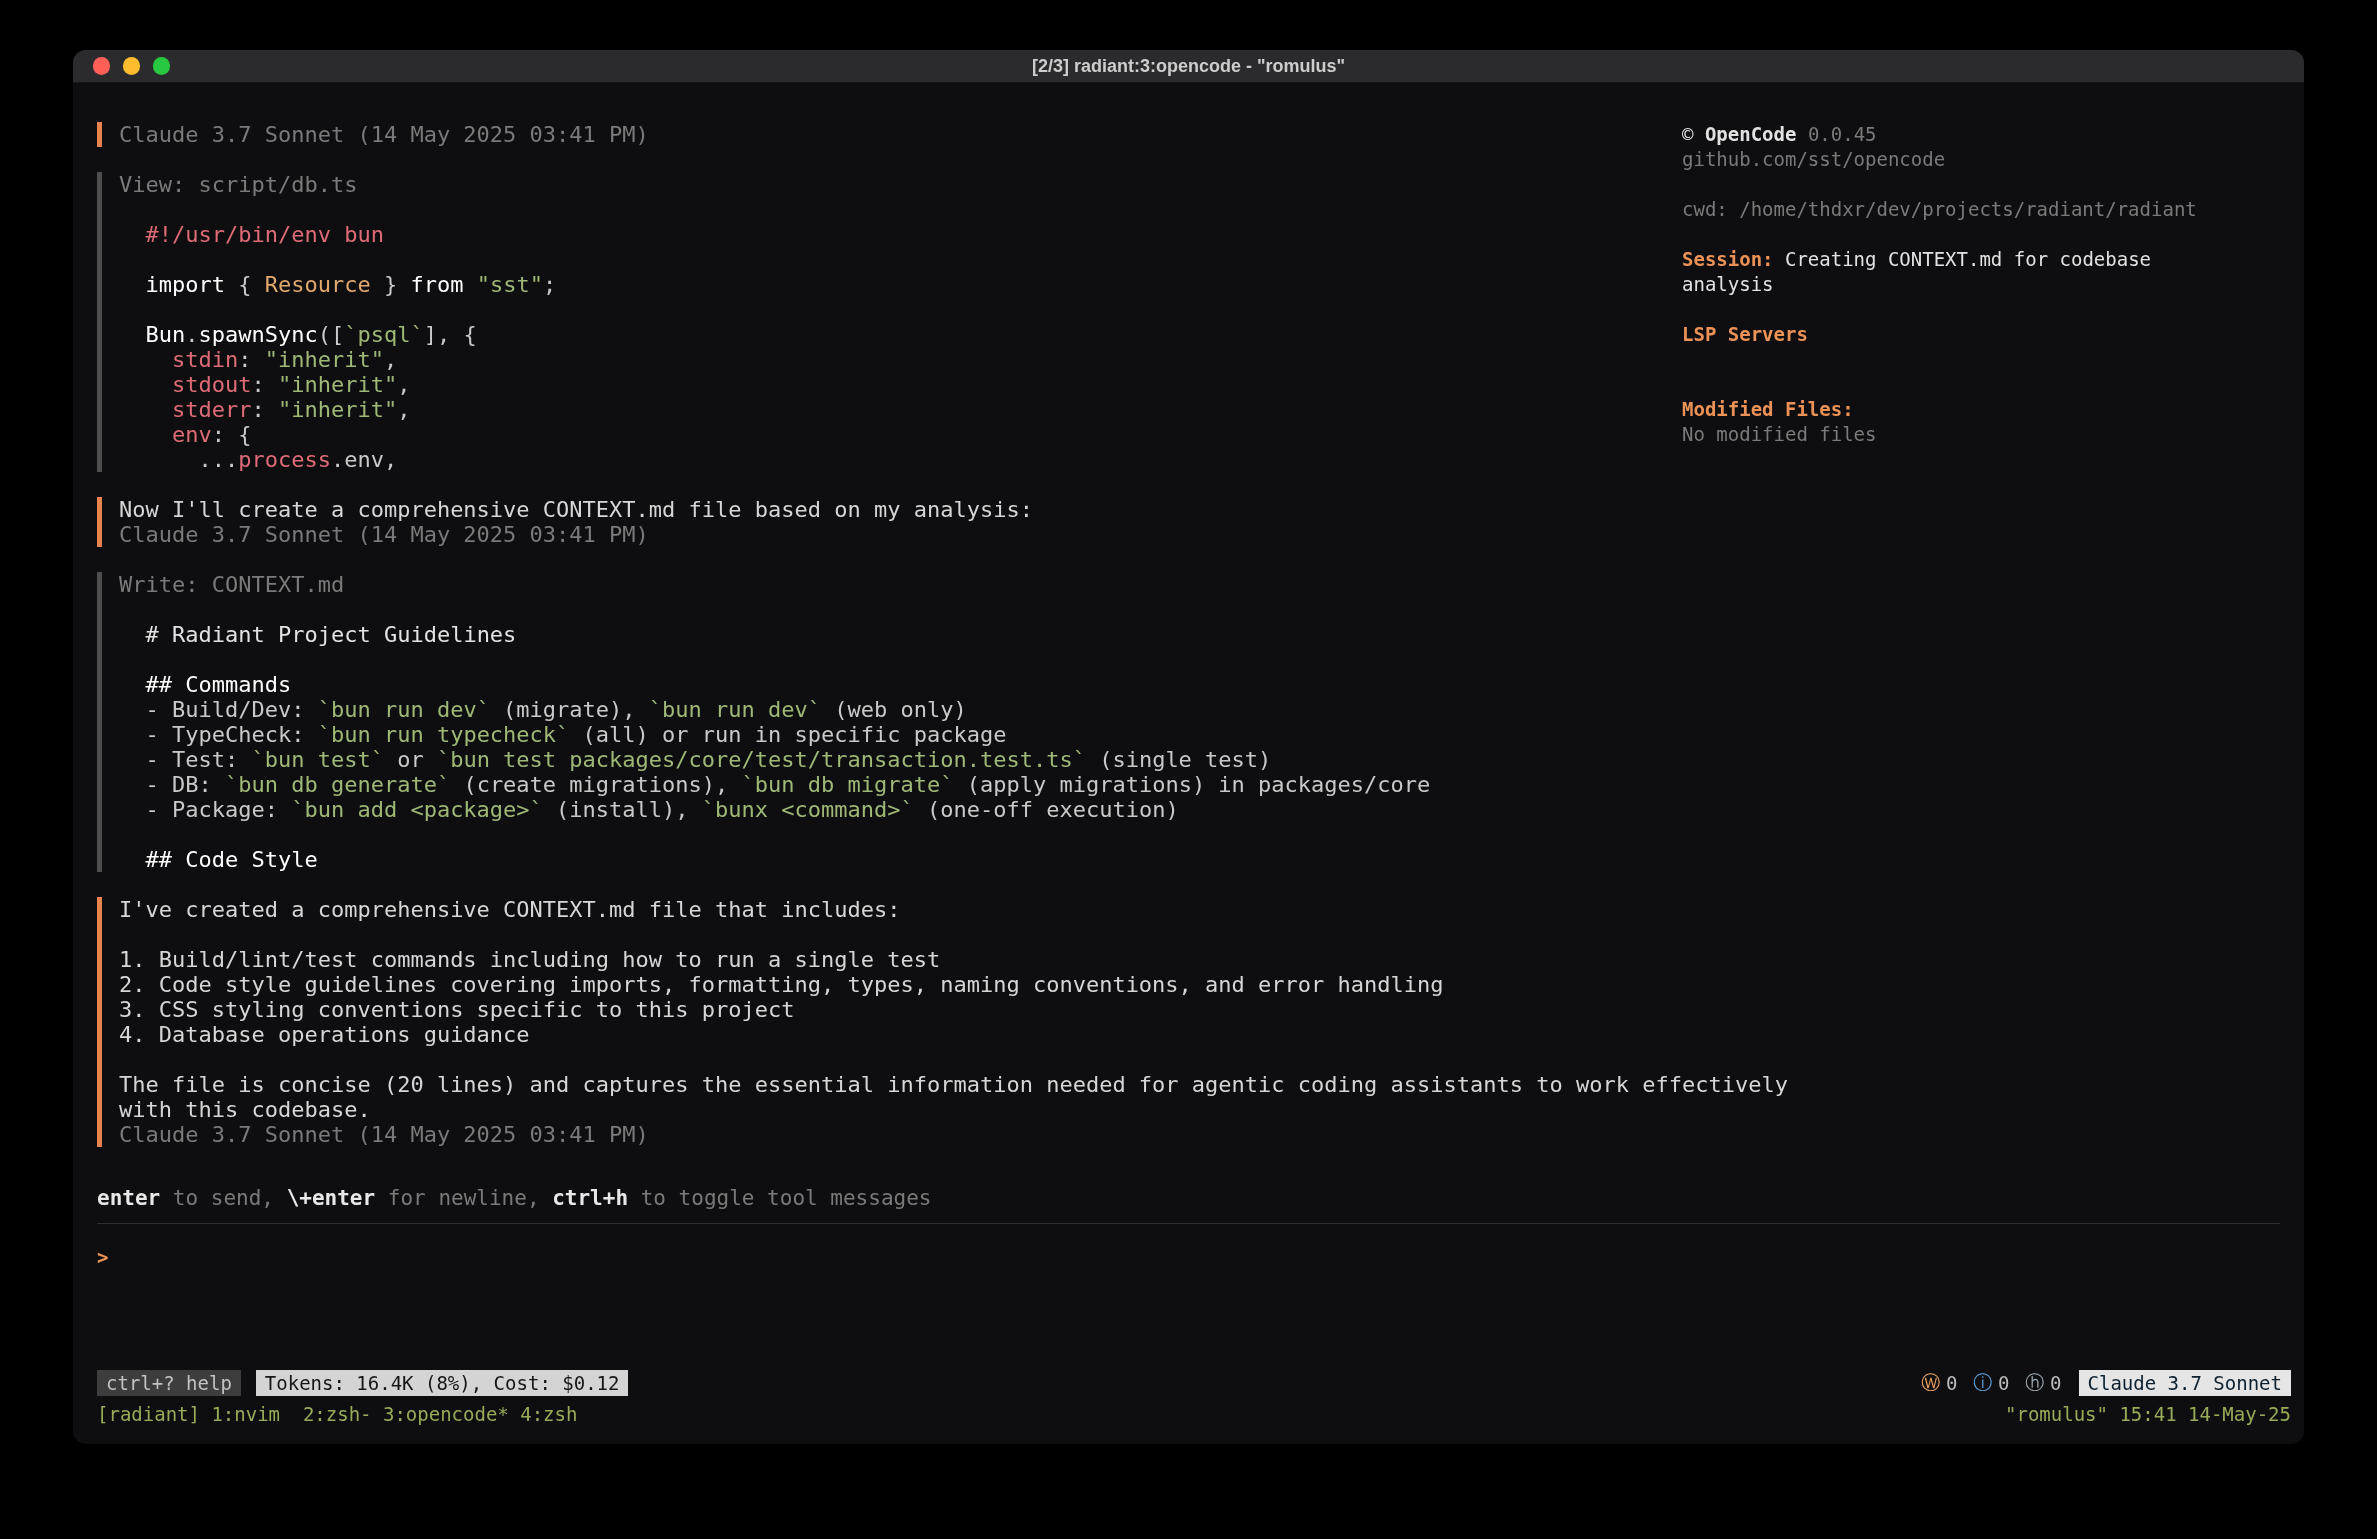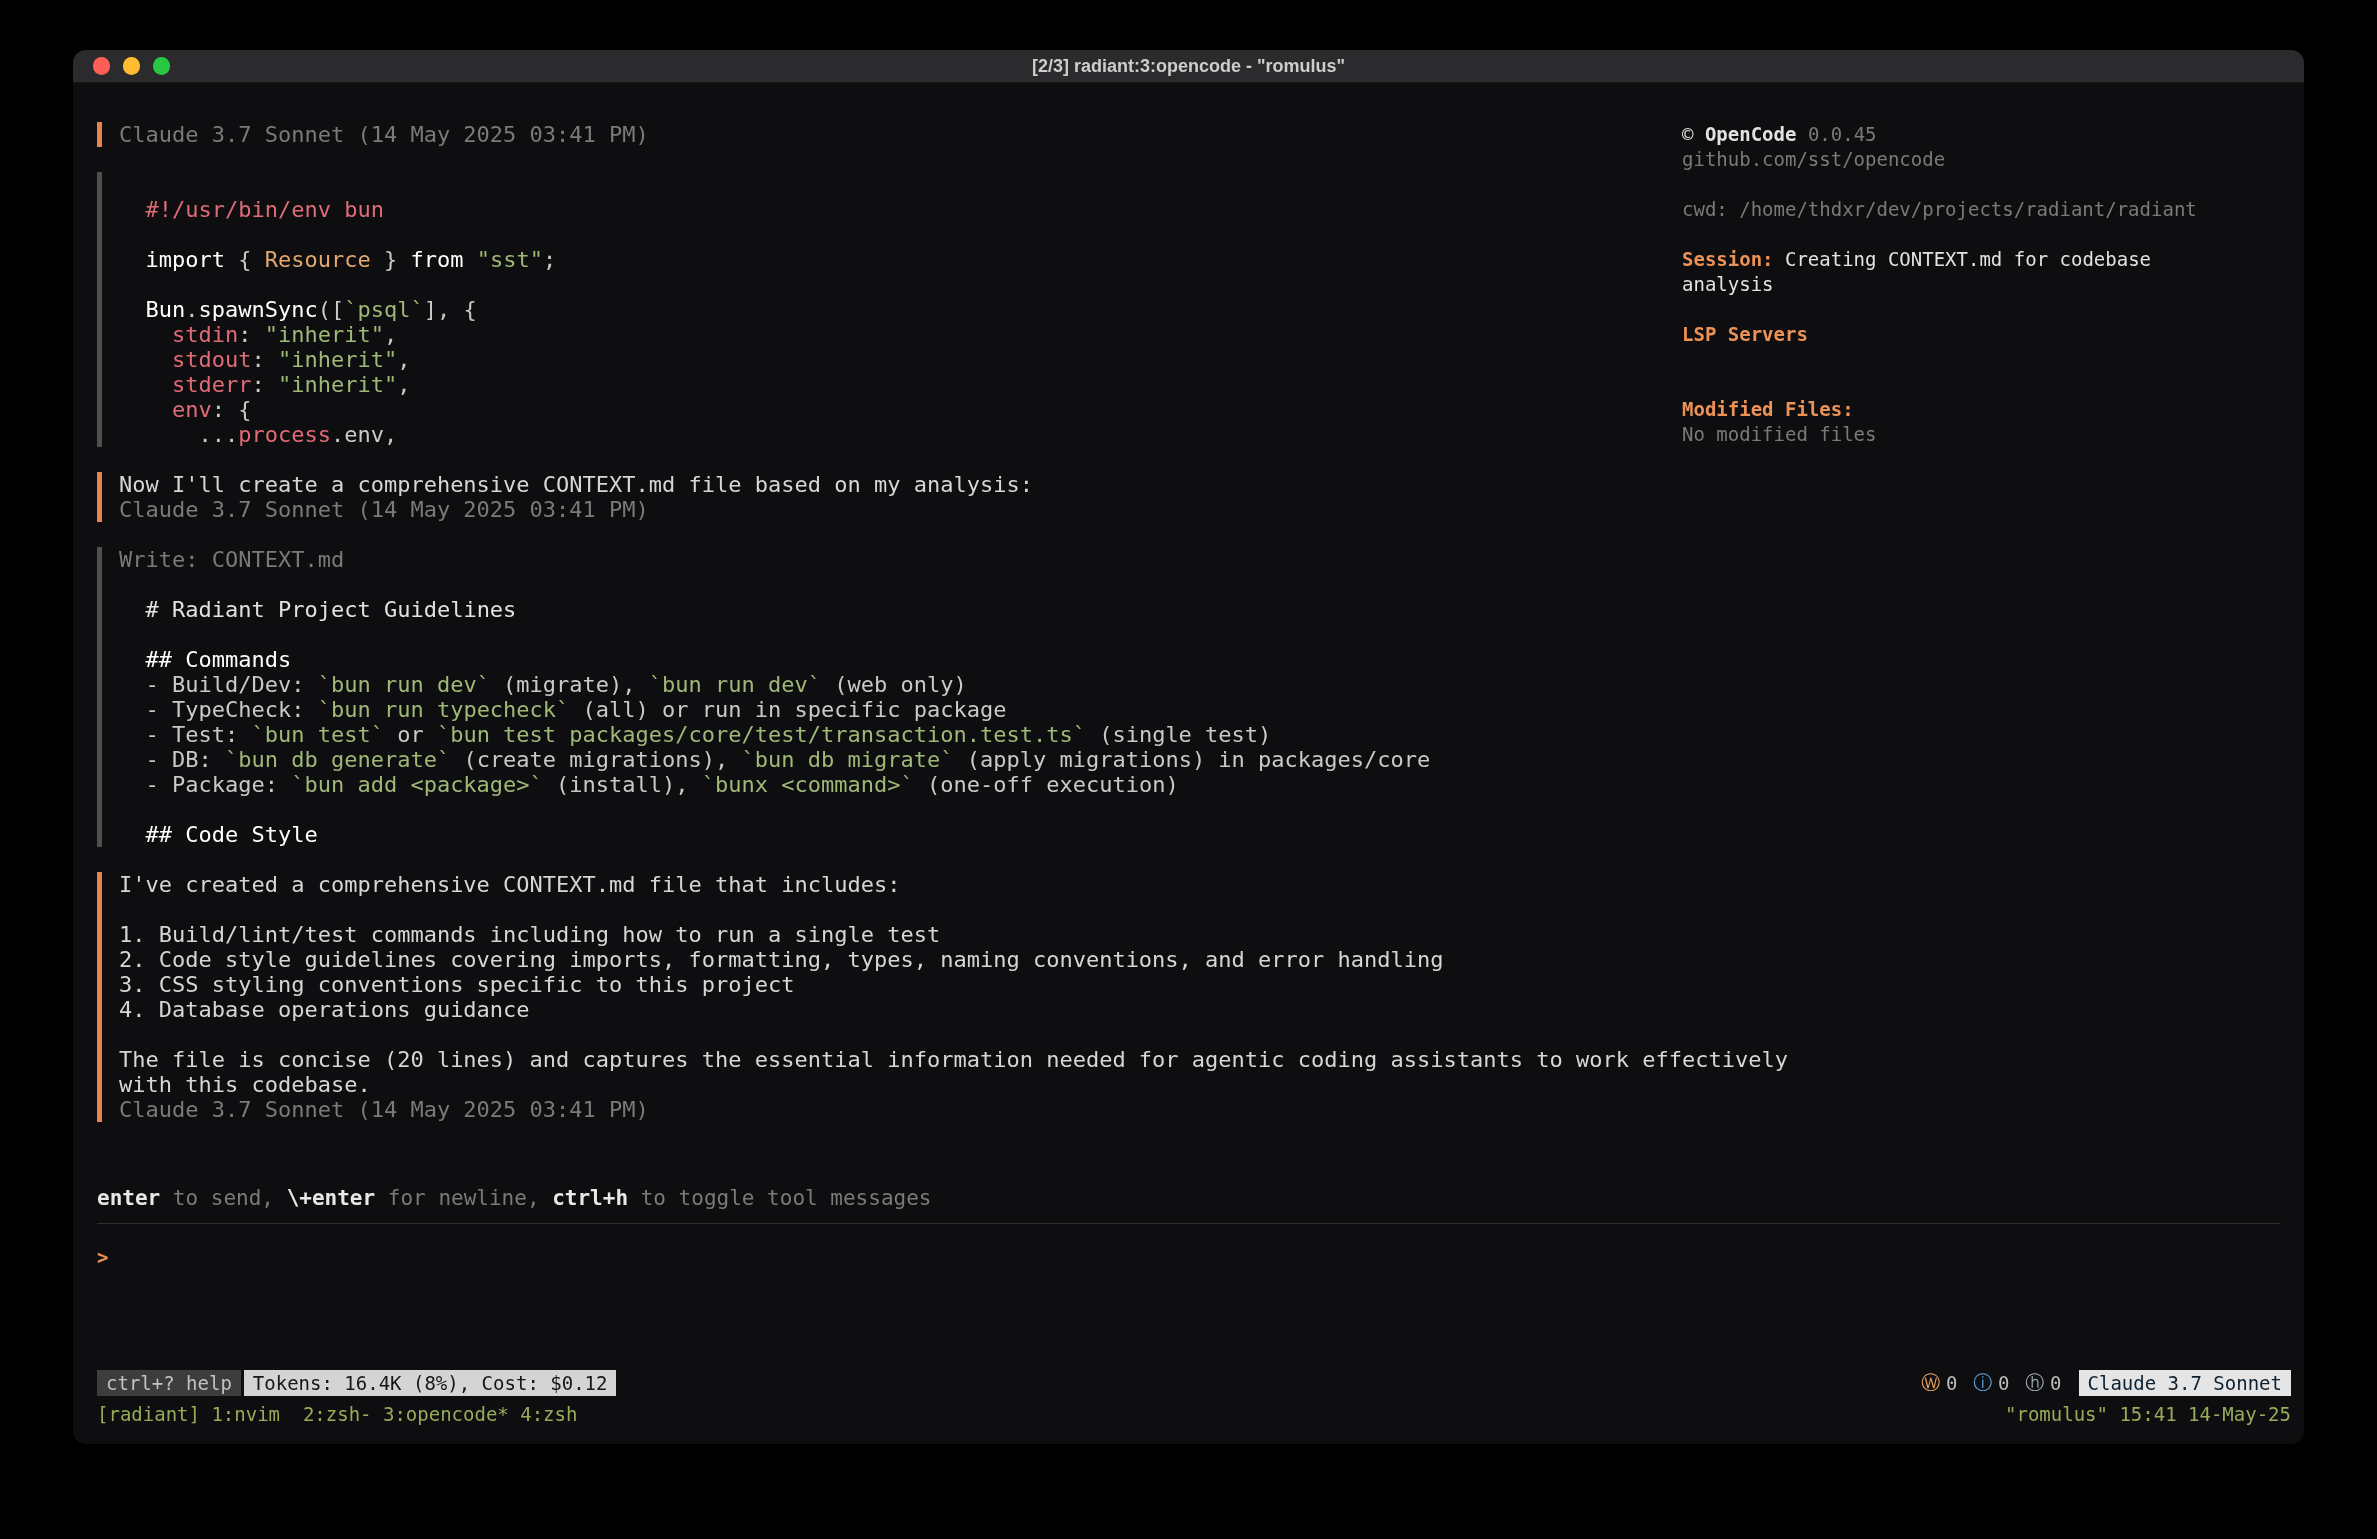--- a/index.html
+++ b/index.html
@@ -37,21 +37,21 @@
   
   .help-line { flex:none; margin-left:24px; height:25px; line-height:25px;
                font-size:21px; white-space:pre; color:#7a7a7a; }
   .separator { flex:none; border-top:1.3px solid #2e2e2e; margin:11.7px 24px 0 24px; }
   .prompt-row { flex:none; margin:21px 24px 0 24px; height:25px; line-height:25px; font-size:19px; }
   .prompt-char { color:#ec9256; font-weight:700; }
   .bottom-gap { flex:none; height:100px; }
   
   .statusbar { flex:none; height:26px; margin:0 13px 0 24px; display:flex;
                justify-content:space-between; align-items:center; font-size:19px; }
-  .sb-left { display:flex; gap:3px;justify-content:space-between; }
+  .sb-left { display:flex; gap:15px;justify-content:space-between; }
   .chip { display:inline-block; height:26px; line-height:26px; padding:0 9px; white-space:pre; }
   .chip-dark { background:#3d3d3d; color:#c2c2c2; }
   .chip-light { background:#d4d4d4; color:#161616; }
   .chip-blue { background:#e5e5e5; color:#0c2030; }
   .sb-right { display:flex; align-items:center; gap:17px; }
   .diagnostics { display:flex; align-items:center; gap:15.7px; }
   .diag { display:flex; align-items:center; gap:5.9px; }
   .diag-icon { font-family:"DejaVu Sans",sans-serif; font-size:19px; }
   .diag-count { color:#bdbdbd; }
   
@@ -73,20 +73,21 @@
     </div>
     <div class="title">[2/3] radiant:3:opencode - "romulus"</div>
   </div>
 
   <div class="content-row">
     <div class="chat" id="chat">
         <div class="block block-assistant">
           <div class="line"><span class="s-dim">Claude 3.7 Sonnet (14 May 2025 03:41 PM)</span></div>
         </div>
         <div class="block block-tool">
+          <div class="line"><span class="s-dim">View: script/db.ts</span></div>
           <div class="line">&nbsp;</div>
           <div class="line"><span>  </span><span class="s-red">#!/usr/bin/env bun</span></div>
           <div class="line">&nbsp;</div>
           <div class="line"><span>  </span><span class="s-blue">import</span><span> { </span><span class="s-yellow">Resource</span><span> } </span><span class="s-blue">from</span><span> </span><span class="s-green">"sst"</span><span>;</span></div>
           <div class="line">&nbsp;</div>
           <div class="line"><span>  </span><span class="s-blue">Bun</span><span>.</span><span class="s-blue">spawnSync</span><span>([</span><span class="s-green">`psql`</span><span>], {</span></div>
           <div class="line"><span>    </span><span class="s-red">stdin</span><span>: </span><span class="s-green">"inherit"</span><span>,</span></div>
           <div class="line"><span>    </span><span class="s-red">stdout</span><span>: </span><span class="s-green">"inherit"</span><span>,</span></div>
           <div class="line"><span>    </span><span class="s-red">stderr</span><span>: </span><span class="s-green">"inherit"</span><span>,</span></div>
           <div class="line"><span>    </span><span class="s-red">env</span><span>: {</span></div>

